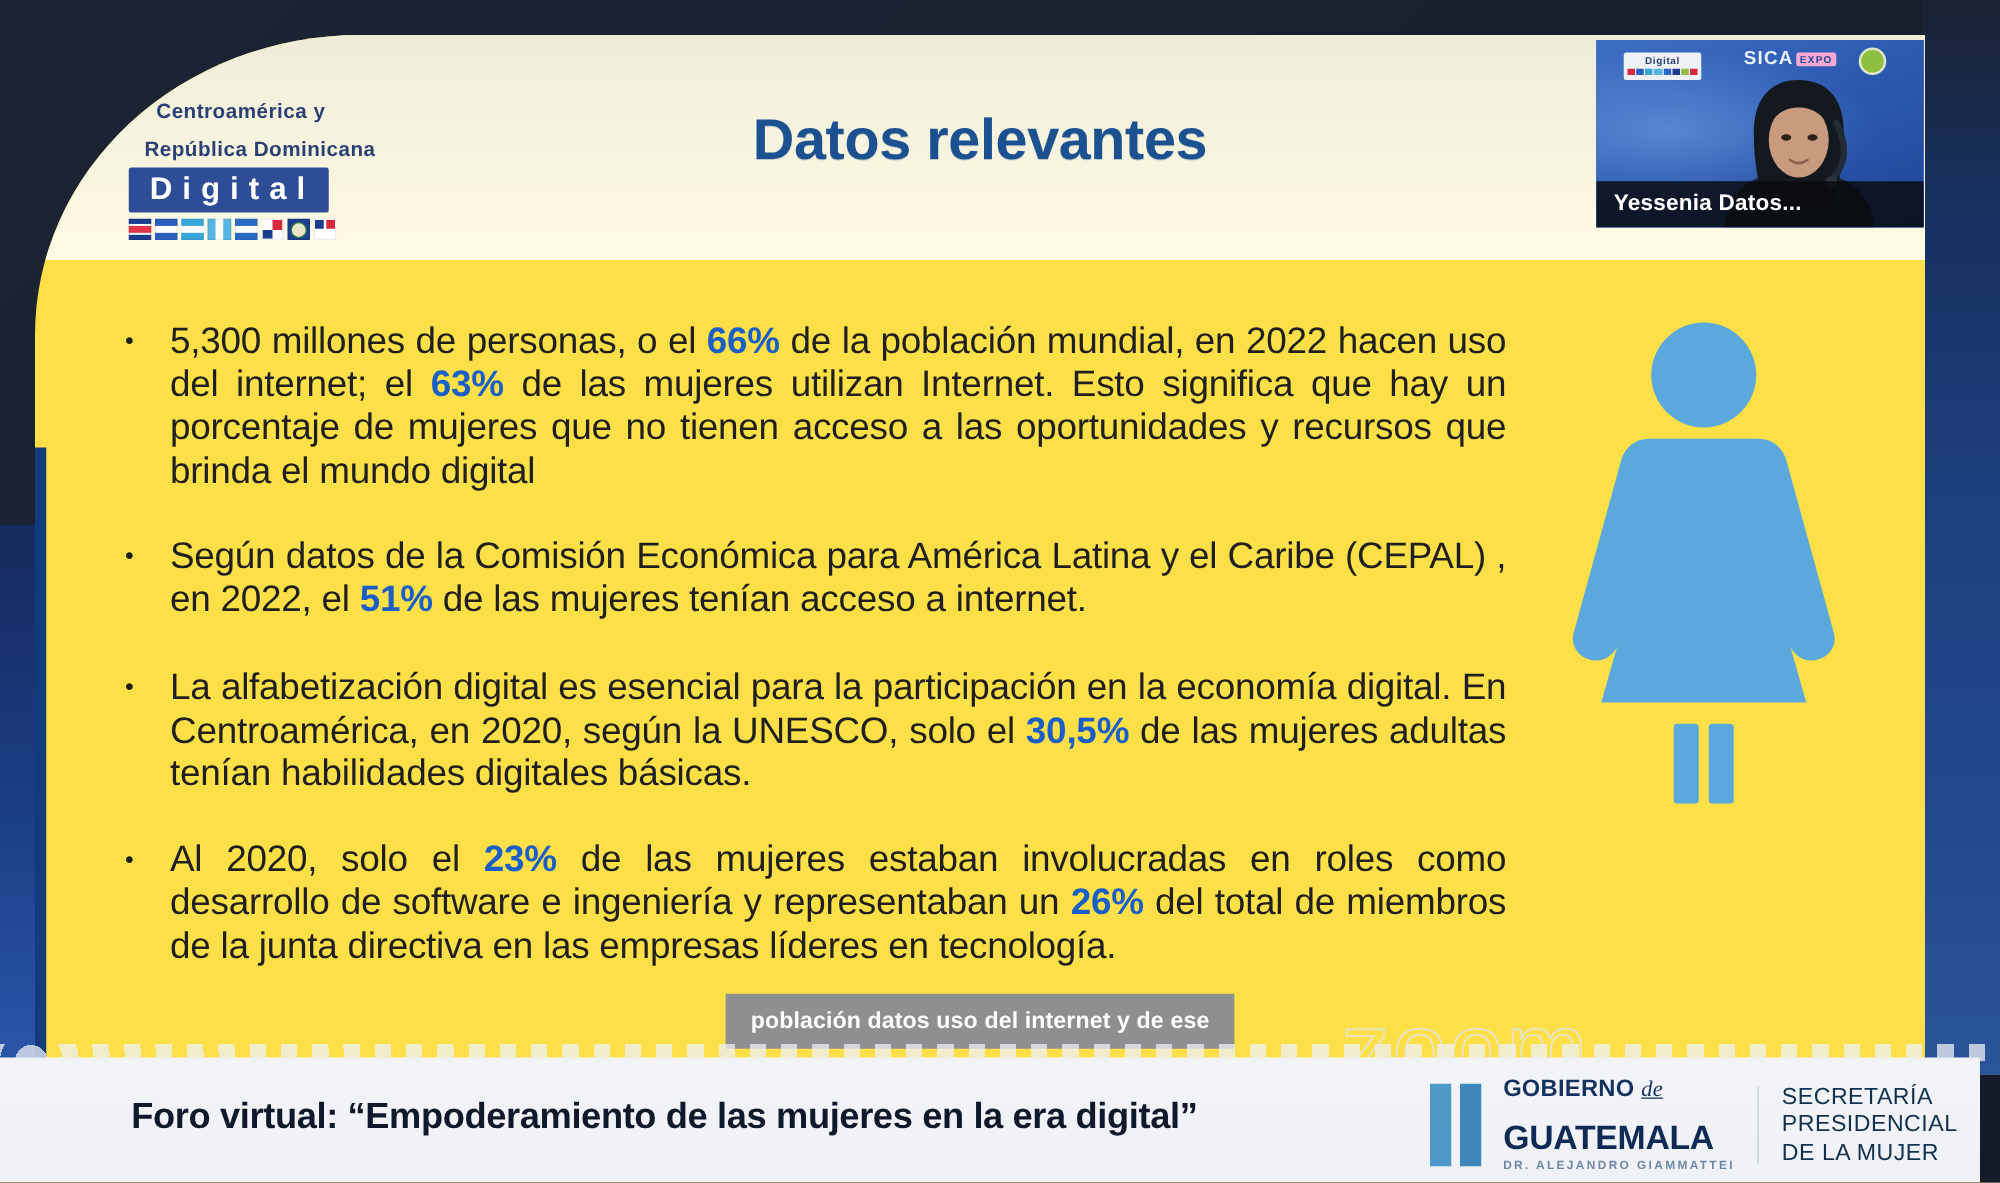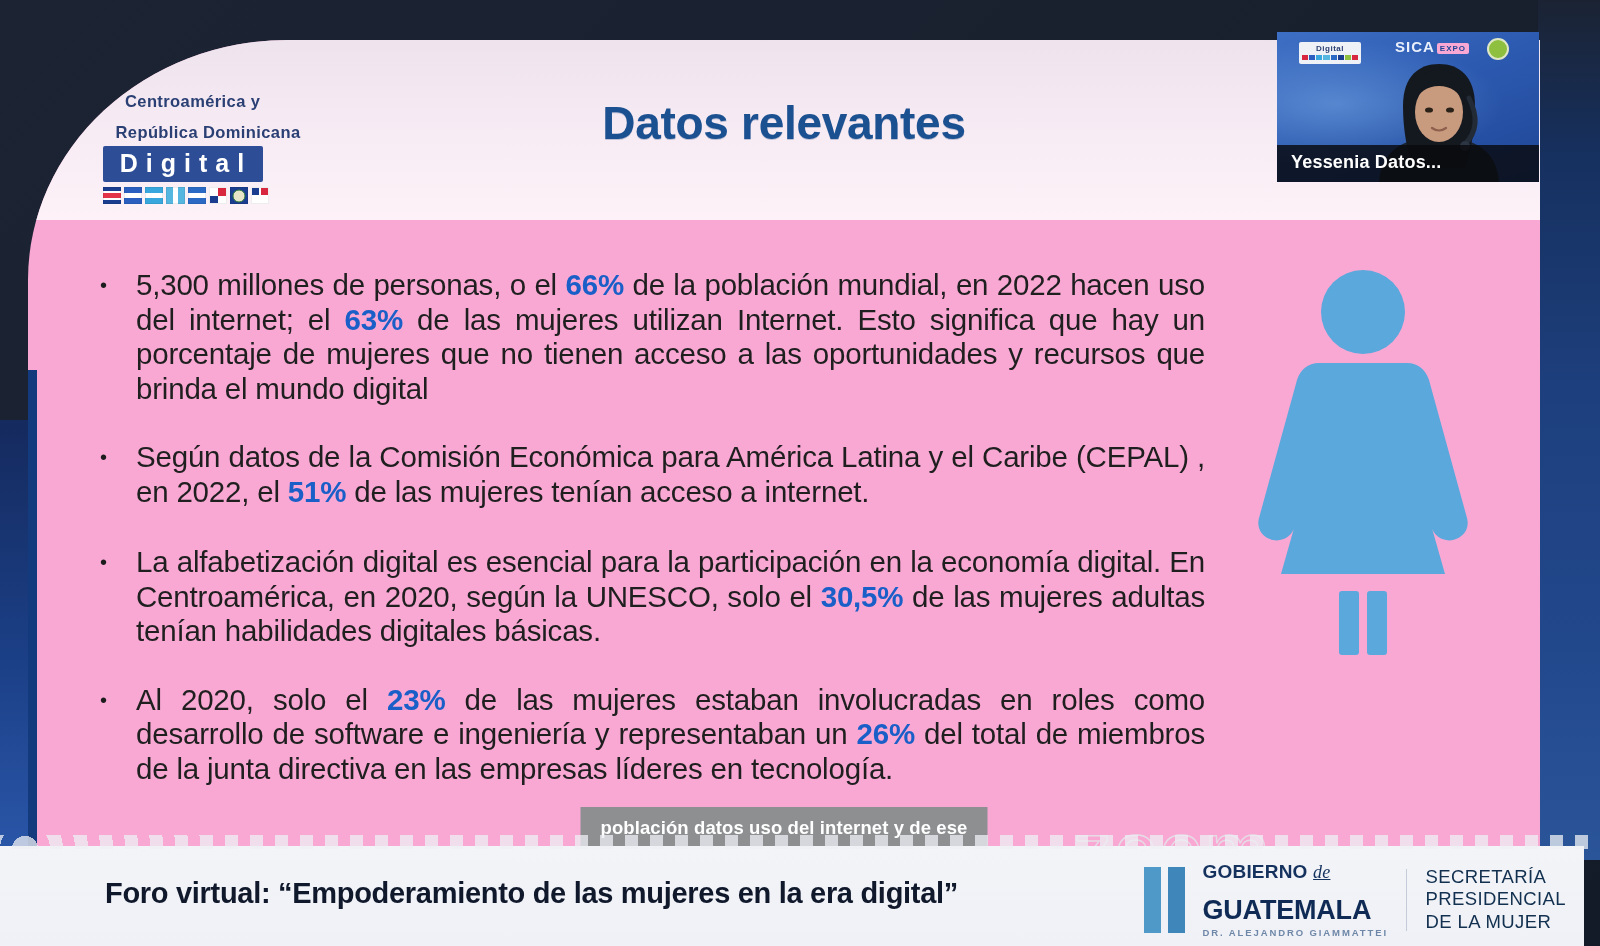--- a/index.html
+++ b/index.html
@@ -21,23 +21,23 @@
     background:linear-gradient(180deg,#152a5e 0%,#1b3f86 55%,#2a56a8 100%);
   }
   
   #right-wedge{
     position:absolute; right:0; top:0; width:62px; height:860px;
     background:linear-gradient(180deg,#1b2333 0%,#16305f 18%,#1d3f7d 45%,#22488c 75%,#2b5599 100%);
   }
 
   
   #slide{
-    position:absolute; left:28px; top:40px;
+    position:absolute; left:28px; top:28px;
     width:1512px; height:820px;
-    background:#f9a8d4;
+    background:#fde047;
     border-top-left-radius:260px 240px;
     overflow:hidden;
   }
   #slide-inner{ position:absolute; inset:0; }
   
   #slide-sheen{
     position:absolute; left:0; top:0; width:100%; height:180px;
     background:linear-gradient(180deg,#eceef2 0%,#f7f8fa 55%,#ffffff 100%);
     opacity:.85;
   }

